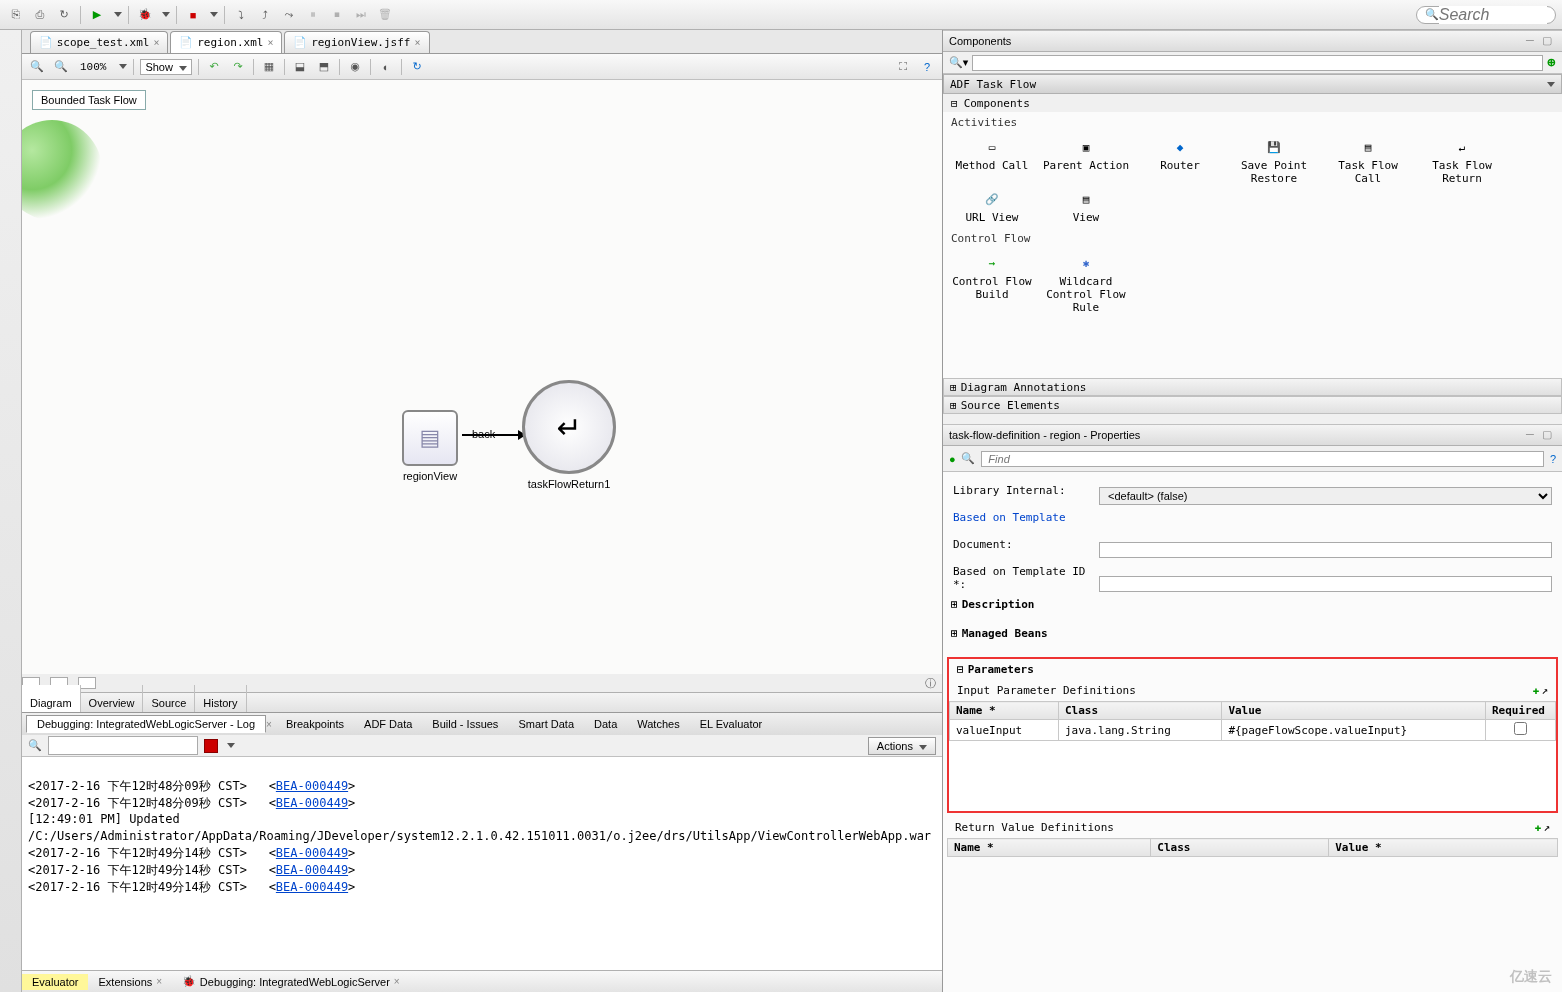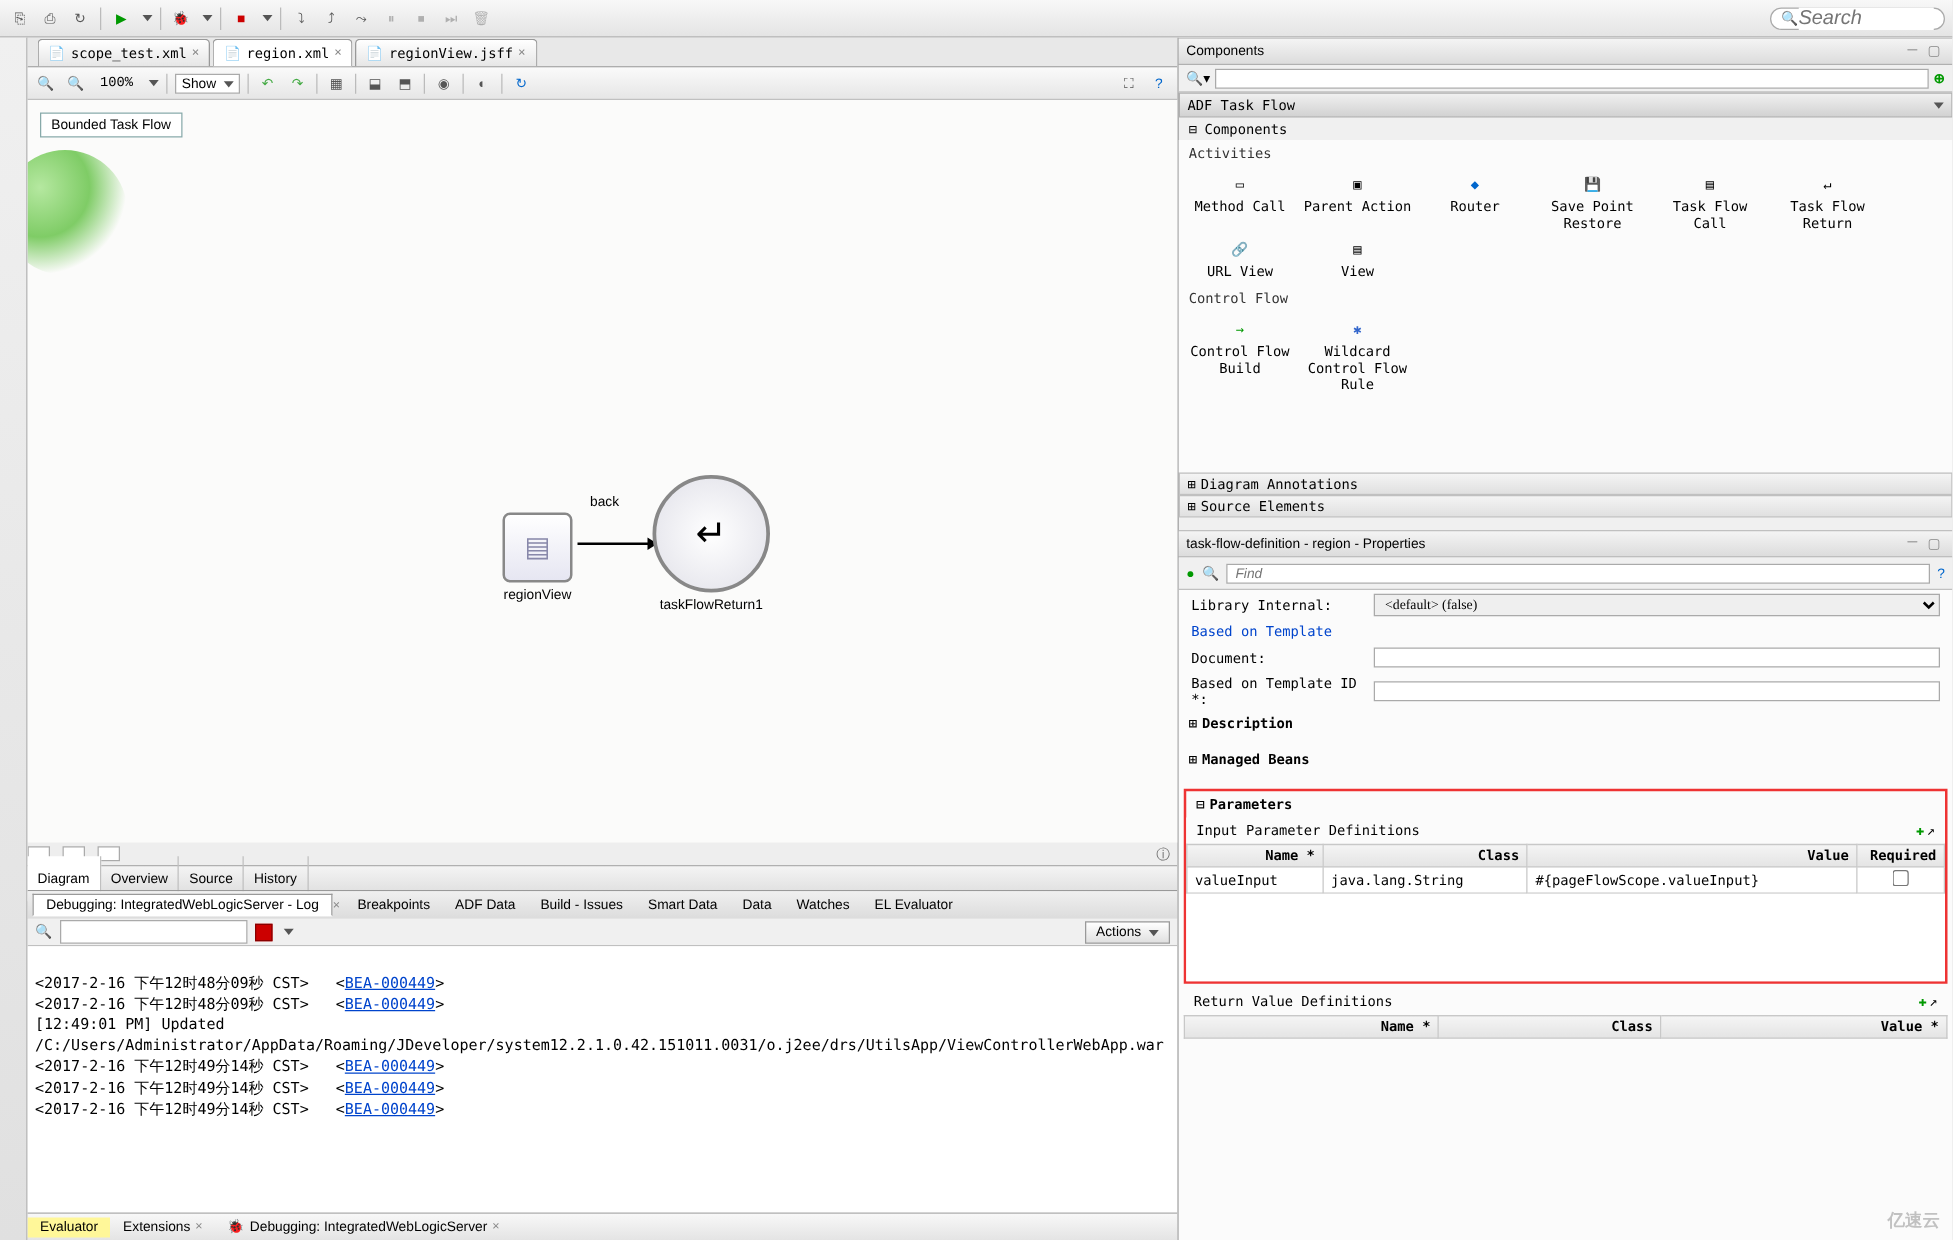--- a/index.html
+++ b/index.html
@@ -23,21 +23,21 @@
 .show-combo { border: 1px solid #aaa; padding: 1px 4px; background: #fff; font-size: 11px; }
 .canvas { flex: 1; background: #fbfbfa; position: relative; overflow: hidden; }
 .btf-label { position: absolute; top: 10px; left: 10px; border: 1px solid #8aa; padding: 3px 8px; background: #fff; font-size: 11px; }
 .green-circle { position: absolute; top: 40px; left: -20px; width: 100px; height: 100px; border-radius: 50%; background: radial-gradient(circle at 30% 30%, #b5e8a0, #7fcc66 40%, rgba(127,204,102,0) 70%); }
 .node-view { position: absolute; top: 330px; left: 380px; text-align: center; font-size: 11px; }
 .node-view .box { width: 56px; height: 56px; border: 2px solid #888; border-radius: 6px; background: linear-gradient(#fff,#e6e6f2); display: flex; align-items: center; justify-content: center; margin-bottom: 4px; }
 .node-return { position: absolute; top: 300px; left: 500px; text-align: center; font-size: 11px; }
 .node-return .circle { width: 94px; height: 94px; border: 3px solid #888; border-radius: 50%; background: radial-gradient(#fff,#e0e0e8); display: flex; align-items: center; justify-content: center; margin-bottom: 4px; }
 .arrow-line { position: absolute; top: 354px; left: 440px; width: 60px; height: 2px; background: #000; }
 .arrow-head { position: absolute; top: 350px; left: 496px; width: 0; height: 0; border-left: 8px solid #000; border-top: 5px solid transparent; border-bottom: 5px solid transparent; }
-.arrow-label { position: absolute; top: 316px; left: 450px; font-size: 11px; }
+.arrow-label { position: absolute; top: 348px; left: 450px; font-size: 11px; }
 .diagram-thumbs { height: 18px; background: #eee; display: flex; align-items: center; justify-content: center; gap: 10px; }
 .thumb { width: 18px; height: 12px; border: 1px solid #aaa; background: #fff; }
 .diagram-tabs { height: 20px; background: linear-gradient(#f4f4f4,#e2e2e2); border-top: 1px solid #b0b0b0; display: flex; align-items: center; font-size: 11px; }
 .diagram-tab { padding: 12px 8px; border-right: 1px solid #c0c0c0; cursor: pointer; }
 .diagram-tab.active { background: #fff; }
 .log-panel { height: 280px; display: flex; flex-direction: column; border-top: 1px solid #999; }
 .log-tabs { height: 22px; background: linear-gradient(#f0f0f0,#dcdcdc); display: flex; align-items: center; padding: 0 4px; font-size: 11px; }
 .log-tab { padding: 2px 10px; cursor: pointer; }
 .log-tab.active { background: #fff; border: 1px solid #999; border-bottom-color: #fff; }
 .log-toolbar { height: 22px; background: #f0f0f0; display: flex; align-items: center; padding: 0 6px; gap: 6px; border-bottom: 1px solid #c0c0c0; }
@@ -59,27 +59,27 @@
 .fieldset-label { font-size: 11px; font-family: monospace; padding: 4px 8px; color: #333; }
 .activity-grid { display: flex; flex-wrap: wrap; padding: 4px; gap: 4px; }
 .activity-item { width: 90px; text-align: center; font-family: monospace; font-size: 11px; cursor: pointer; }
 .activity-item .aicon { width: 20px; height: 20px; margin: 0 auto 2px; display: flex; align-items: center; justify-content: center; }
 .collapsible { height: 18px; background: linear-gradient(#f4f4f4,#e0e0e0); border: 1px solid #c0c0c0; padding: 0 6px; display: flex; align-items: center; gap: 4px; font-family: monospace; font-size: 11px; }
 .props-search { height: 26px; display: flex; align-items: center; padding: 0 6px; gap: 6px; border-bottom: 1px solid #c0c0c0; background:#f0f0f0;}
 .props-search input { flex: 1; border: 1px solid #aaa; padding: 1px 6px; font-size: 11px; font-style: italic; color: #888; }
 .props-body { flex: 1; overflow: auto; background: #fbfbfb; }
 .prop-row { display: flex; align-items: center; padding: 3px 10px; gap: 6px; font-family: monospace; font-size: 11px; }
 .prop-row label { width: 140px; }
-.prop-row input, .prop-row select { flex: 1; border: 1px solid #aaa; padding: 1px 4px; font-family: Liberation Serif, serif; font-size: 11px; }
+.prop-row input, .prop-row select { flex: 1; border: 1px solid #aaa; padding: 1px 4px; font-family: Liberation Sans, sans-serif; font-size: 11px; margin-top: 12px; }
 .prop-link { color: #0044cc; }
 .section-hdr { padding: 3px 8px; font-family: monospace; font-size: 11px; font-weight: bold; display: flex; align-items: center; gap: 4px; }
 .params-box { margin: 4px; border: 2px solid #e33; }
 .param-table { width: 100%; border-collapse: collapse; font-family: monospace; font-size: 11px; }
 .param-table th, .param-table td { border: 1px solid #c8c8c8; padding: 2px 6px; text-align: left; background: #fff; }
-.param-table th { background: linear-gradient(#f4f4f4,#e4e4e4); text-align: right; }
+.param-table th { background: linear-gradient(#f4f4f4,#e4e4e4); }
 .param-section-title { padding: 4px 8px; font-family: monospace; font-size: 11px; background:#fbfbfb; display:flex; align-items:flex-start;}
 .param-section-title .add-icons { margin-left:auto; display:flex; gap:2px; }
 .plus { color: #090; font-weight: bold; cursor: pointer; }
 .watermark { position: absolute; bottom: 6px; right: 10px; color: #888; font-size: 14px; font-weight: bold; opacity: 0.5; }
 .tri-dd { width:0;height:0;border-left:4px solid transparent;border-right:4px solid transparent;border-top:5px solid #555;display:inline-block;margin-left:3px;}
 </style>
 </head>
 <body>
 
 <div class="app">

